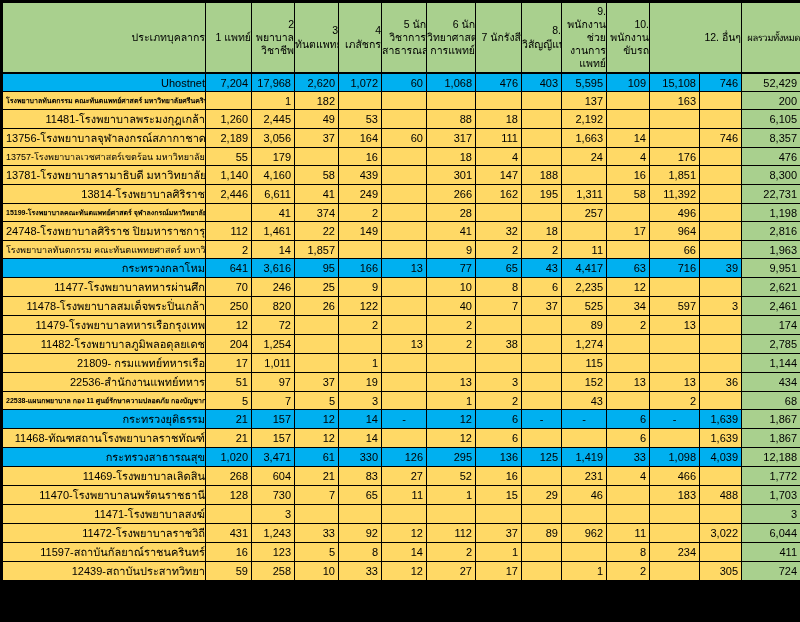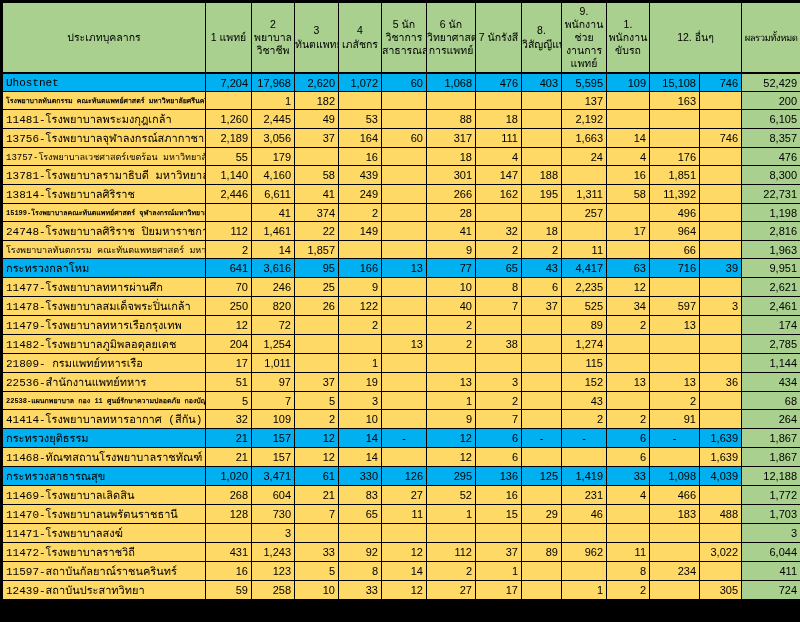--- a/index.html
+++ b/index.html
@@ -23,35 +23,35 @@
     padding:0;
     color:#000;
   }
   thead th{
     background:var(--green);
     font-weight:normal;
     font-size:10.5px;
     line-height:1.25;
     white-space:normal;
     height:69px;
-    text-align:center;
+    text-align:right;
     vertical-align:middle;
     border-bottom:2px solid var(--border);
   }
   thead th.total-h{font-size:9.5px;letter-spacing:-0.5px;}
   tbody td{
     height:17px;
     font-size:11px;
     white-space:nowrap;
     vertical-align:middle;
   }
   tr.item td{background:var(--yellow);}
   tr.section td{background:var(--blue);}
   tbody td.total{background:var(--green);}
-  td.name{text-align:left;padding-left:3px;font-family:Liberation Mono, monospace;}
+  td.name{text-align:right;padding-left:3px;}
   td.num{text-align:right;padding-right:3px;}
   td.num.dash{text-align:center;padding-right:0;}
   td.name.sz-s{font-size:9px;}
   td.name.sz-t{font-size:7px;font-weight:bold;}
 </style>
 </head>
 <body>
 
 <table>
   <colgroup>
@@ -75,21 +75,21 @@
       <th>ประเภทบุคลากร</th>
       <th>1 แพทย์</th>
       <th>2 พยาบาลวิชาชีพ</th>
       <th>3 ทันตแพทย์</th>
       <th>4 เภสัชกร</th>
       <th>5 นักวิชาการสาธารณสุข</th>
       <th>6 นักวิทยาศาสตร์การแพทย์</th>
       <th>7 นักรังสี</th>
       <th>8. วิสัญญีแพทย์</th>
       <th>9. พนักงานช่วยงานการแพทย์</th>
-      <th>1. พนักงานขับรถ</th>
+      <th>10. พนักงานขับรถ</th>
       <th colspan="2">12. อื่นๆ</th>
       <th class="total-h">ผลรวมทั้งหมด</th>
     </tr>
   </thead>
   <tbody id="tbody">
       <tr class="section">
         <td class="name">Uhostnet</td>
         <td class="num">7,204</td>
         <td class="num">17,968</td>
         <td class="num">2,620</td>
@@ -369,36 +369,20 @@
         <td class="num"></td>
         <td class="num">1</td>
         <td class="num">2</td>
         <td class="num"></td>
         <td class="num">43</td>
         <td class="num"></td>
         <td class="num">2</td>
         <td class="num"></td>
         <td class="num total">68</td>
       </tr>
-      <tr class="item">
-        <td class="name">41414-โรงพยาบาลทหารอากาศ (สีกัน)</td>
-        <td class="num">32</td>
-        <td class="num">109</td>
-        <td class="num">2</td>
-        <td class="num">10</td>
-        <td class="num"></td>
-        <td class="num">9</td>
-        <td class="num">7</td>
-        <td class="num"></td>
-        <td class="num">2</td>
-        <td class="num">2</td>
-        <td class="num">91</td>
-        <td class="num"></td>
-        <td class="num total">264</td>
-      </tr>
       <tr class="section">
         <td class="name">กระทรวงยุติธรรม</td>
         <td class="num">21</td>
         <td class="num">157</td>
         <td class="num">12</td>
         <td class="num">14</td>
         <td class="num dash">-</td>
         <td class="num">12</td>
         <td class="num">6</td>
         <td class="num dash">-</td>

